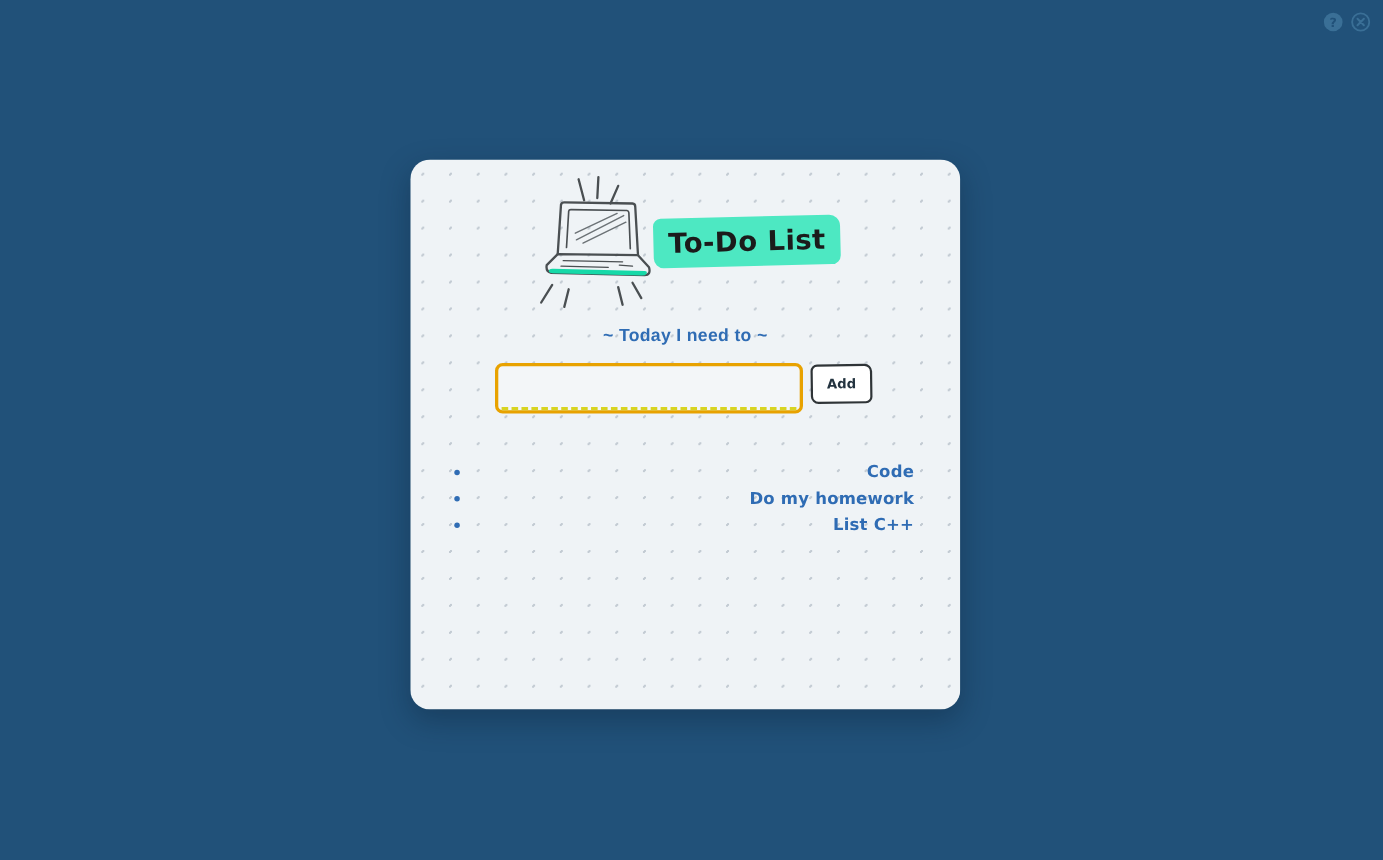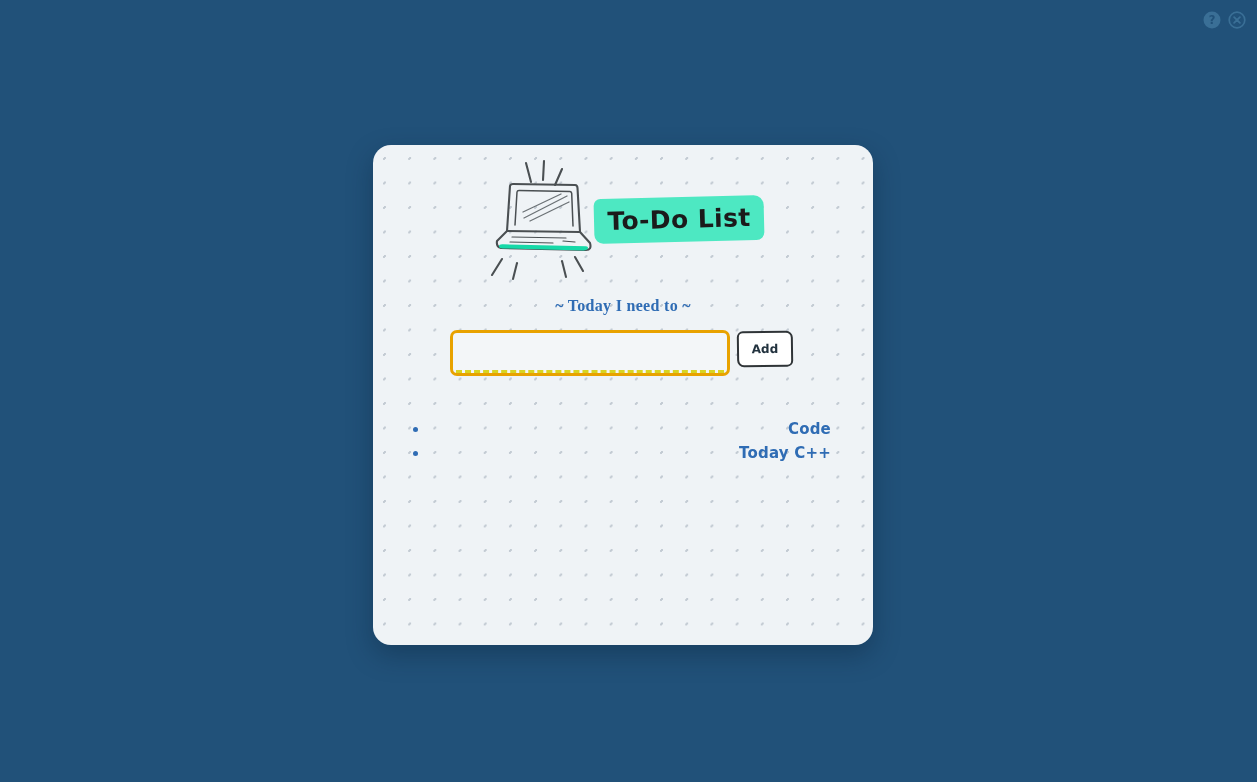--- a/index.html
+++ b/index.html
@@ -94,21 +94,21 @@
     white-space: nowrap;
   }
 
   
   .subtitle {
     position: absolute;
     left: 0;
     top: 152px;
     width: 500px;
     text-align: center;
-    font-family: Liberation Serif, serif;
+    font-family: Liberation Sans, sans-serif;
     font-size: 16px;
     font-weight: 600;
     color: #2f6cb4;
     letter-spacing: 0.3px;
   }
 
   
   .input-row {
     position: absolute;
     left: 77px;
@@ -279,16 +279,17 @@
     <div class="input-dash"></div>
 
     <div class="add-button">
       <div class="add-btn-shadow"></div>
       <div class="add-btn-face">Add</div>
     </div>
   </div>
 
   <ul class="todo-list">
     <li class="todo-item">Code</li>
-    <li class="todo-item">Today C++</li>
+    <li class="todo-item">Do my homework</li>
+    <li class="todo-item">List C++</li>
   </ul>
 
 </div>
 
 </body></html>

